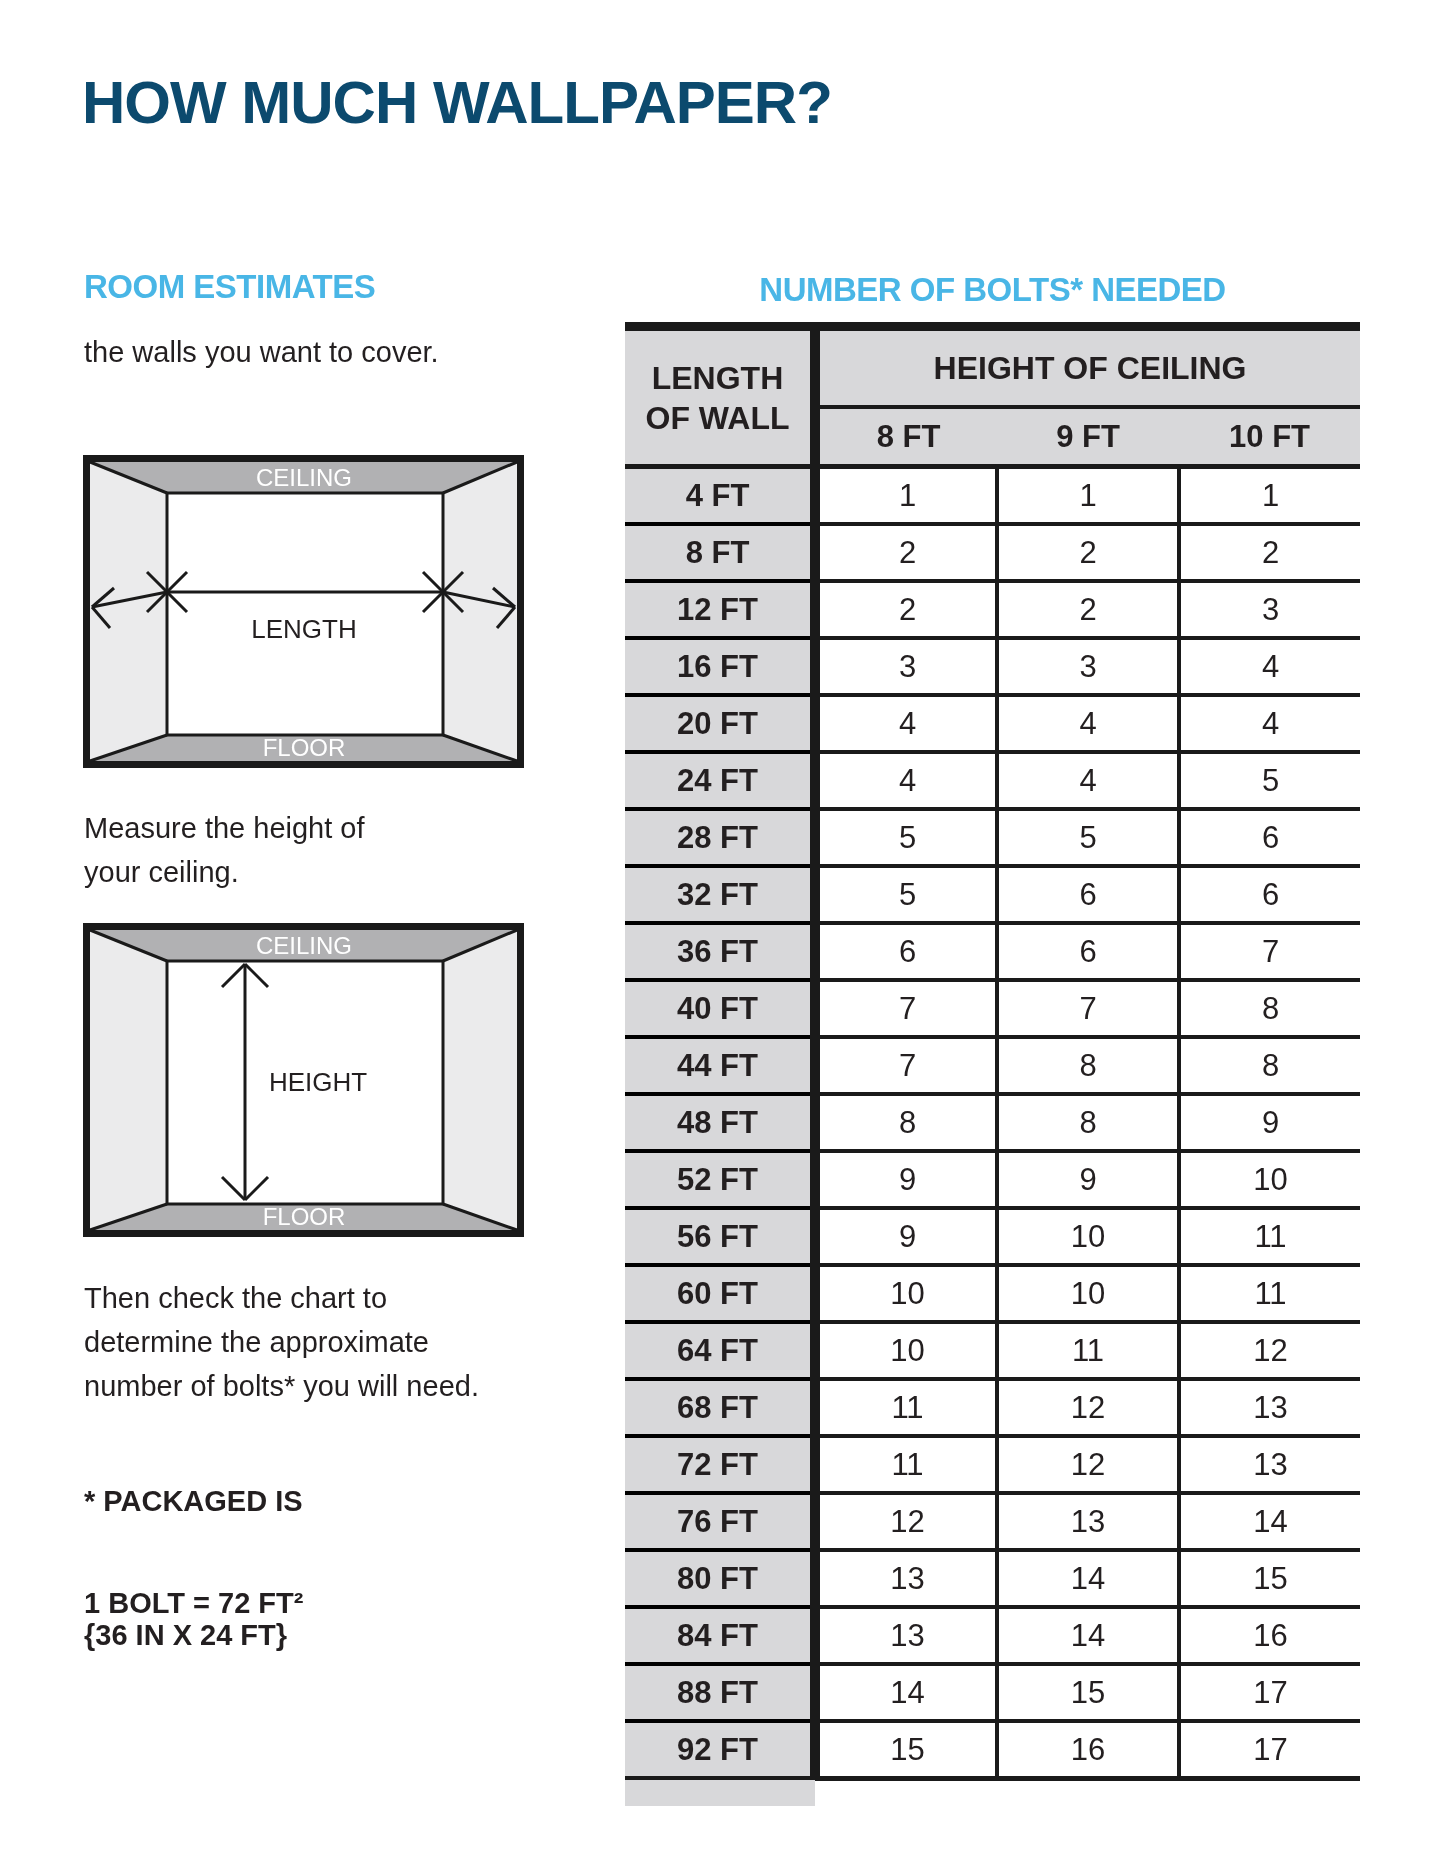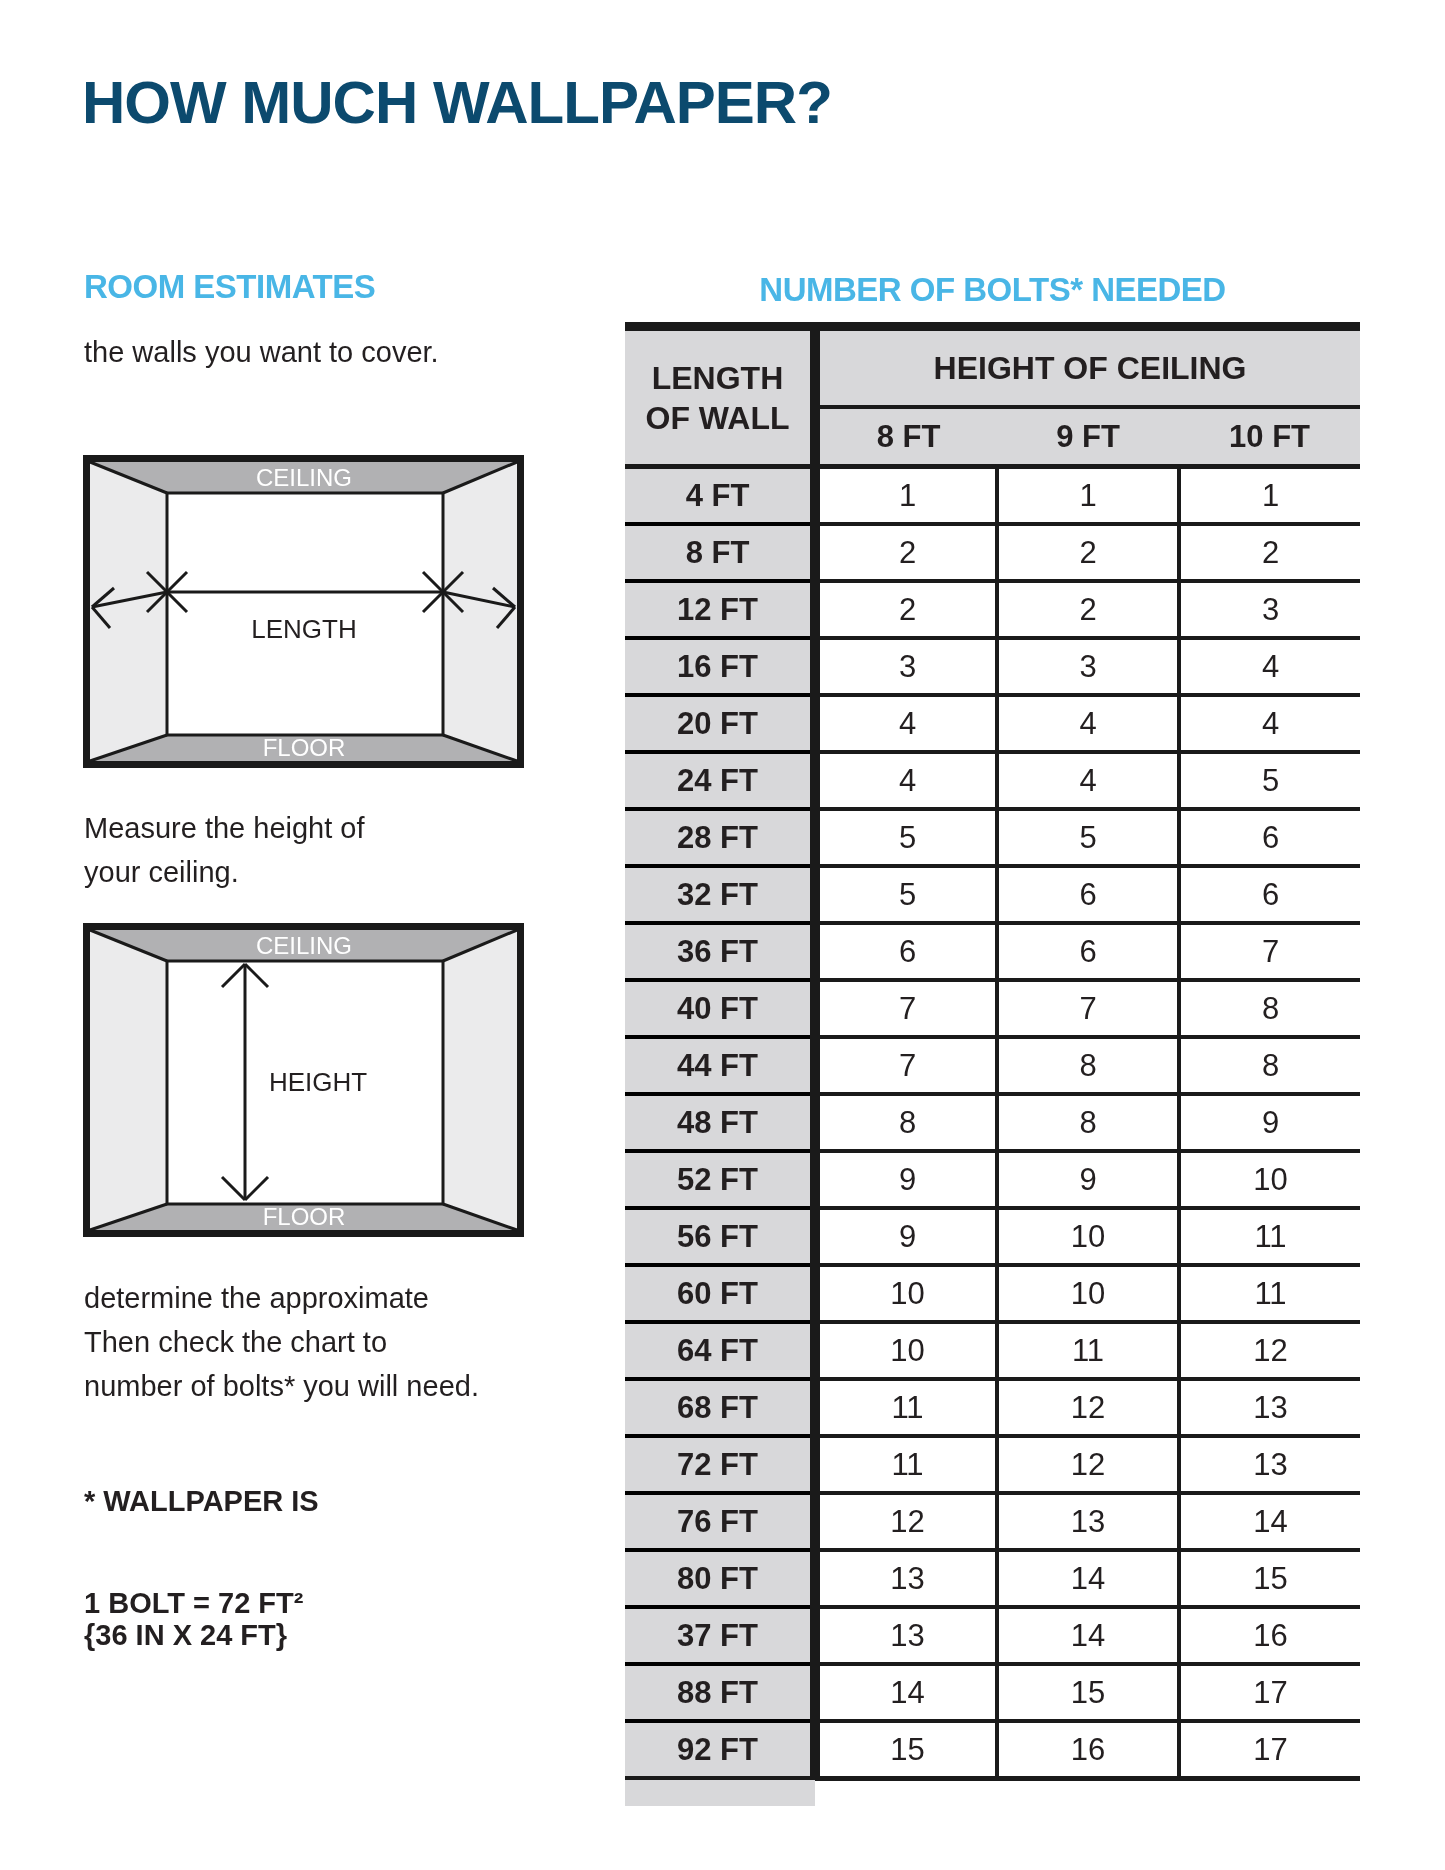--- a/index.html
+++ b/index.html
@@ -123,27 +123,27 @@
     <line x1="162" y1="41" x2="185" y2="64"></line>
     <line x1="162" y1="277" x2="139" y2="254"></line>
     <line x1="162" y1="277" x2="185" y2="254"></line>
   </g>
   <text x="221" y="31" text-anchor="middle" class="room-label-light">CEILING</text>
   <text x="221" y="302" text-anchor="middle" class="room-label-light">FLOOR</text>
   <text x="235" y="168" text-anchor="middle" class="room-label-dark">HEIGHT</text>
 </svg>
 
 <div class="abs para" style="left:84px;top:1276px;">
+  <div>Then check the chart to</div>
   <div>determine the approximate</div>
-  <div>Then check the chart to</div>
   <div>number of bolts* you will need.</div>
 </div>
 
 <div class="abs footnote" style="left:84px;top:1484px;">
-  <div>* WALLPAPER IS</div>
+  <div>* PACKAGED IS</div>
 </div>
 
 <div class="abs bolteq" style="left:84px;top:1587px;">
   <div>1 BOLT = 72 FT²</div>
   <div>{36 IN X 24 FT}</div>
 </div>
 
 <div class="abs section-head tbl-head-blue">NUMBER OF BOLTS* NEEDED</div>
 
 <table class="bolts">
@@ -282,21 +282,21 @@
         <td>13</td>
         <td>14</td>
       </tr>
       <tr>
         <th>80 FT</th>
         <td>13</td>
         <td>14</td>
         <td>15</td>
       </tr>
       <tr>
-        <th>37 FT</th>
+        <th>84 FT</th>
         <td>13</td>
         <td>14</td>
         <td>16</td>
       </tr>
       <tr>
         <th>88 FT</th>
         <td>14</td>
         <td>15</td>
         <td>17</td>
       </tr>

